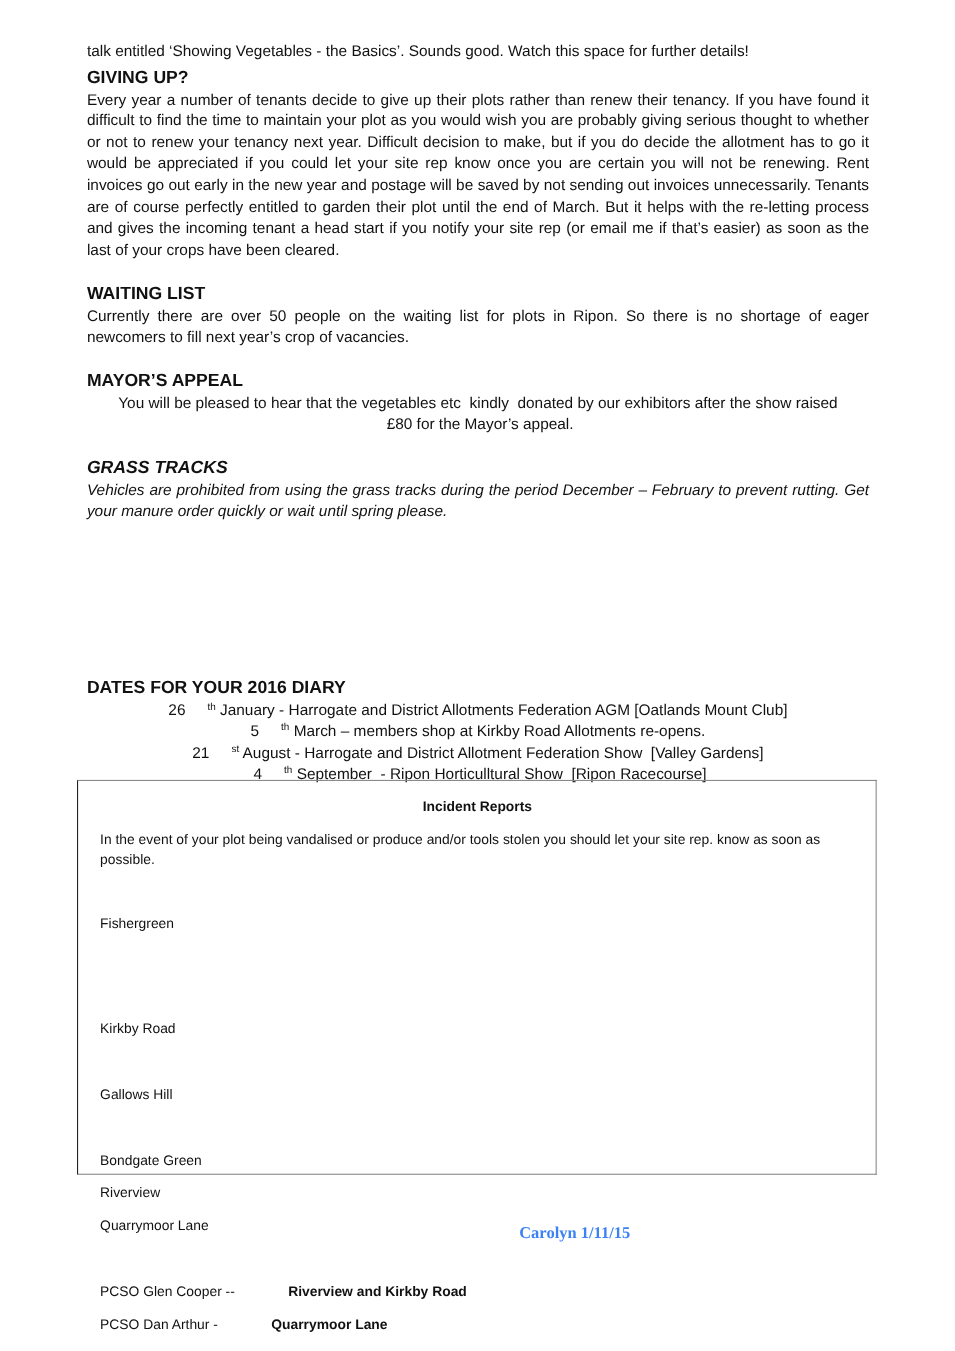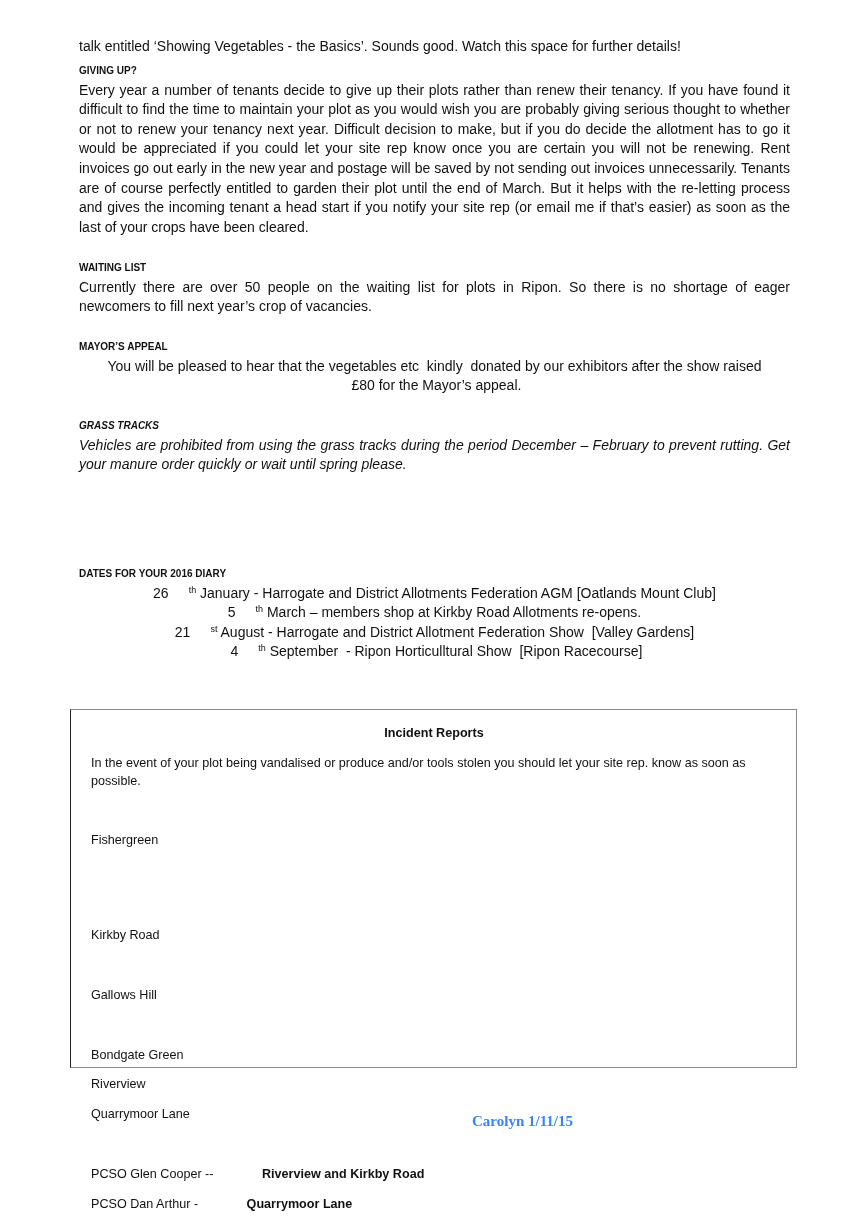--- a/index.html
+++ b/index.html
@@ -29,21 +29,21 @@
     }
     .block p {
       margin: 0;
     }
     .justify {
       text-align: justify;
       text-align-last: left;
     }
     .heading {
       font-weight: bold;
-      font-size: 10px;
+      font-size: 16px;
       line-height: 19.6px;
       margin: 0;
     }
     .line {
       white-space: pre;
       font-size: 14px;
       line-height: 19.6px;
       text-align: center;
     }
     sup {
@@ -116,21 +116,21 @@
     <p class="heading">MAYOR’S APPEAL</p>
     <p class="line">You will be pleased to hear that the vegetables etc  kindly  donated by our exhibitors after the show raised</p>
     <p class="line"> £80 for the Mayor’s appeal.</p>
   </div>
 
   <div class="block" style="top: 416px; font-style: italic;">
     <p class="heading">GRASS TRACKS</p>
     <p class="justify">Vehicles are prohibited from using the grass tracks during the period December – February to prevent rutting. Get your manure order quickly or wait until spring please.</p>
   </div>
 
-  <div class="block" style="top: 564px;">
+  <div class="block" style="top: 616px;">
     <p class="heading">DATES FOR YOUR 2016 DIARY</p>
     <p class="line"><span></span><span>26</span><sup>th</sup><span> January - Harrogate and District Allotments Federation AGM [Oatlands Mount Club]</span></p>
     <p class="line"><span></span><span>5</span><sup>th</sup><span> March – members shop at Kirkby Road Allotments re-opens.</span></p>
     <p class="line"><span></span><span>21</span><sup>st</sup><span> August - Harrogate and District Allotment Federation Show  [Valley Gardens]</span></p>
     <p class="line"><span> </span><span>4</span><sup>th</sup><span> September  - Ripon Horticulltural Show  [Ripon Racecourse]</span></p>
   </div>
 
   <div class="incident-box">
     <div class="inner">
       <p class="incident-title">Incident Reports</p>

